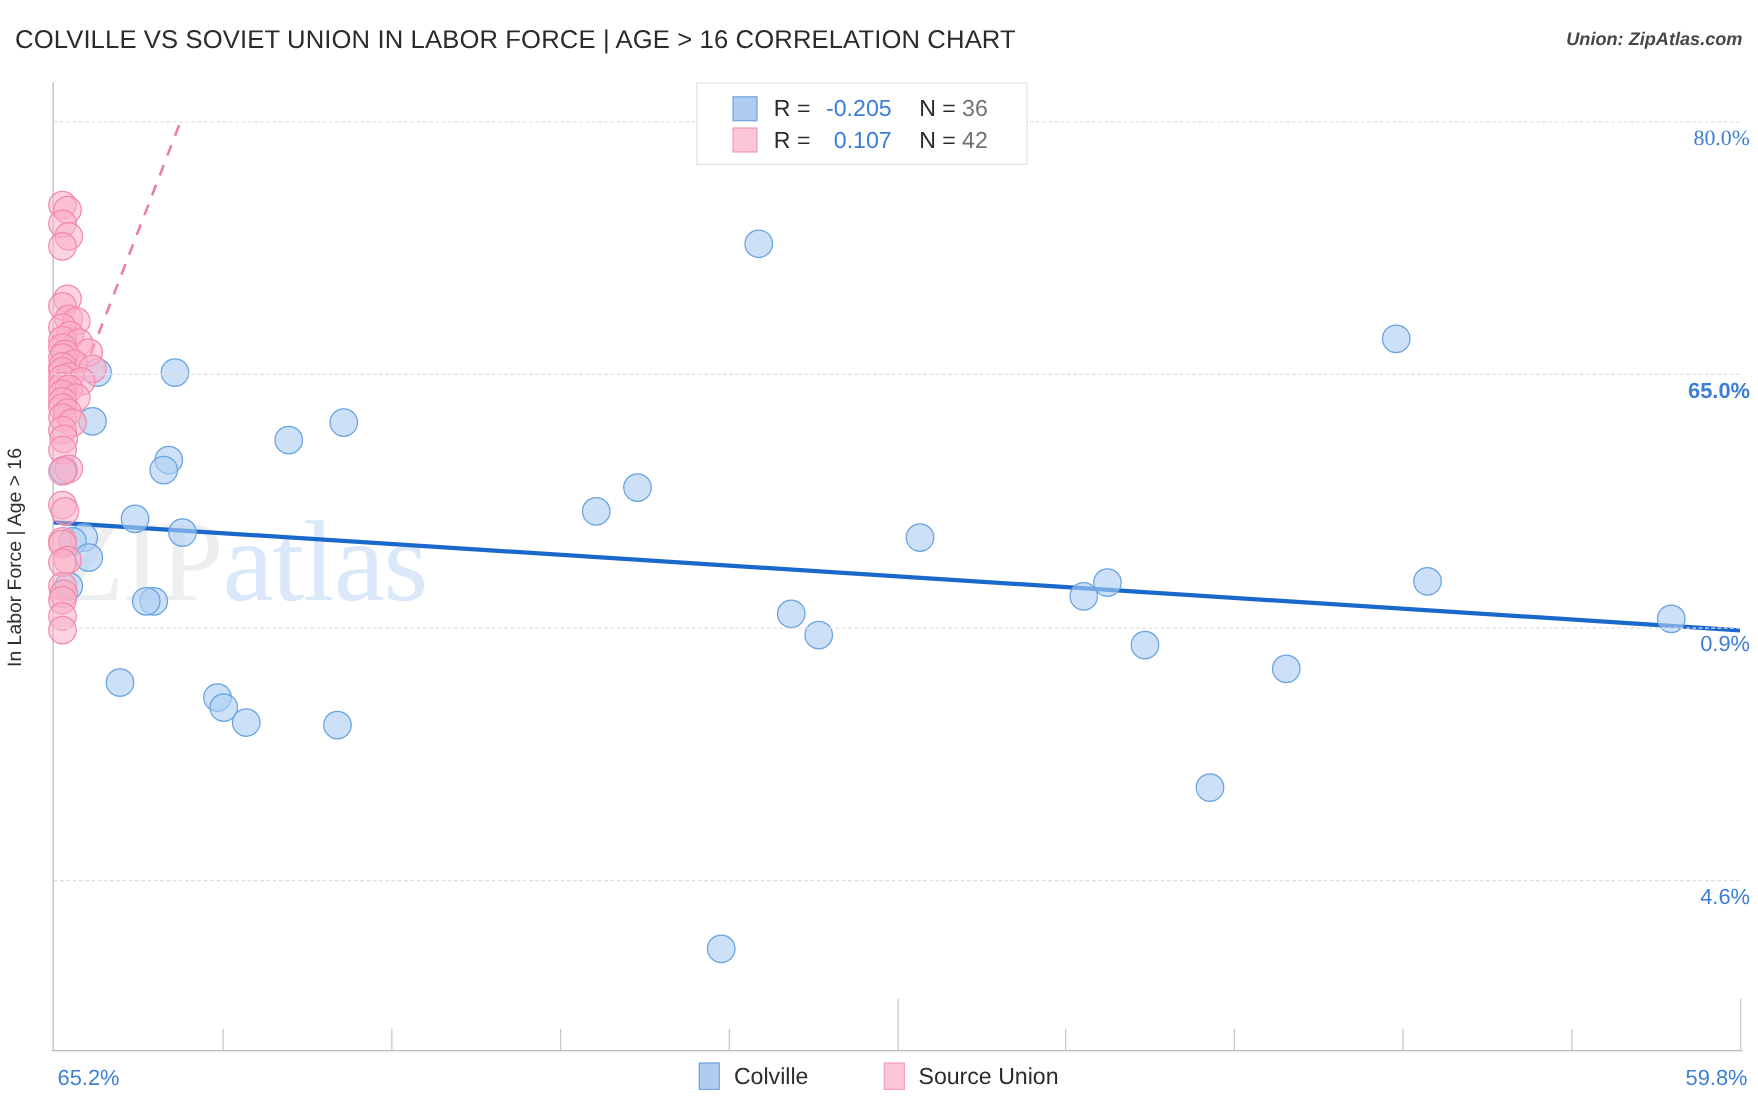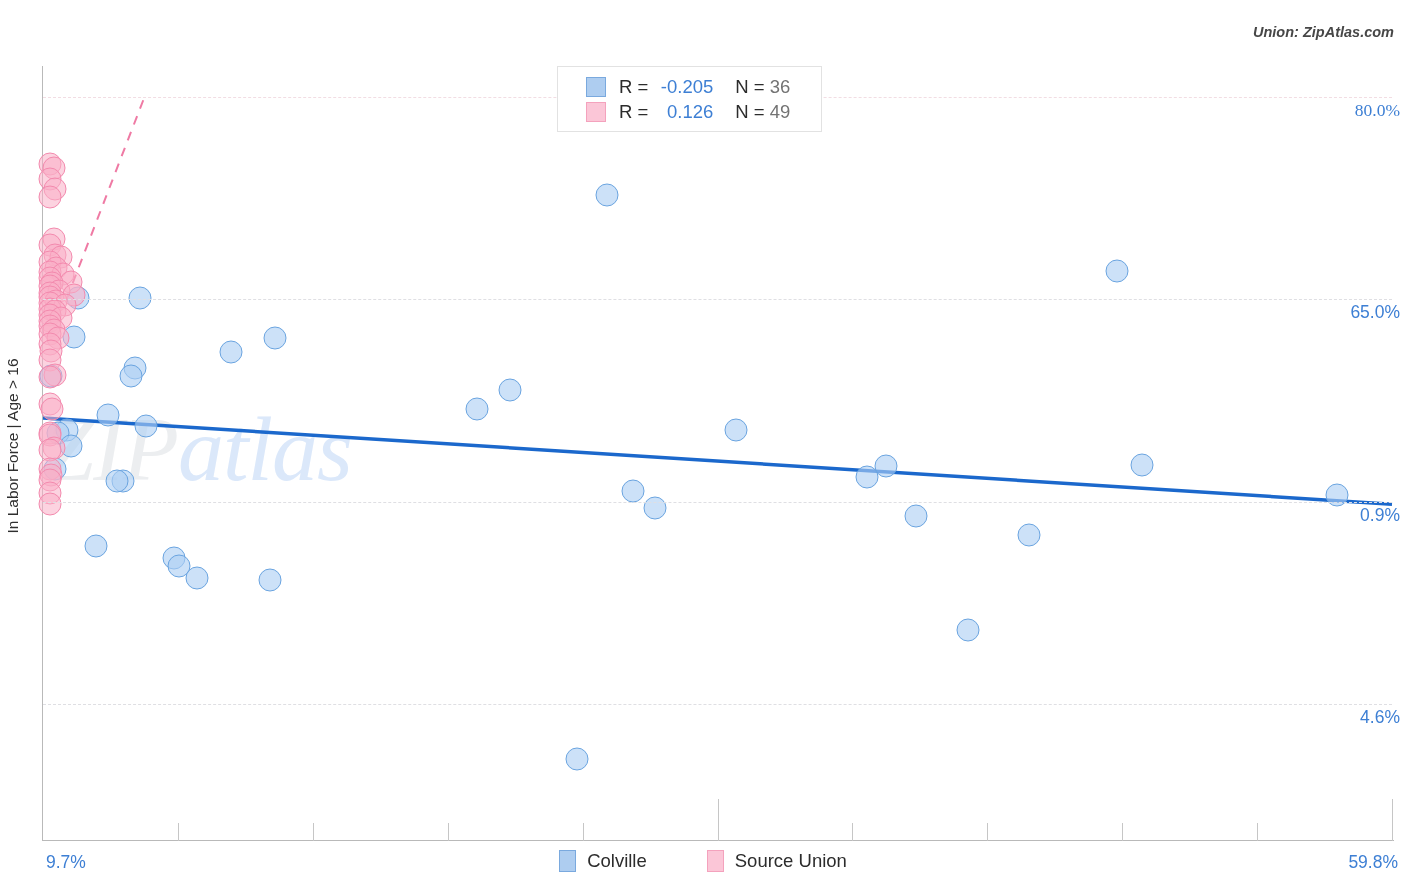--- a/index.html
+++ b/index.html
@@ -199,29 +199,30 @@
     box-sizing: border-box;
   }
   .series-item .sw2.blue { background: #aecdf0; border: 1px solid #7aa9de; }
   .series-item .sw2.pink { background: #fbc6d7; border: 1px solid #f4a2bd; }
 </style>
 </head>
 <body>
 
 <div id="chart-root">
 
+  <div class="chart-title">COLVILLE VS SOVIET UNION IN LABOR FORCE | AGE &gt; 16 CORRELATION CHART</div>
   <div class="chart-source">Union: ZipAtlas.com</div>
 
   <div class="yaxis-title">In Labor Force | Age &gt; 16</div>
 
   <div class="axis-left"></div>
   <div class="axis-bottom"></div>
 
   <div class="plot" id="plot">
-    <div class="watermark" style="left:0;top:330px;font-style:italic;">
+    <div class="watermark" style="left:0;top:330px;">
       <span class="zip">ZIP</span><span class="atls">atlas</span>
     </div>
     <svg class="trend-svg" id="trend-svg" viewBox="0 0 1349 774" width="1349" height="774">
         <line x1="0" y1="351.9407665505226" x2="1349" y2="438.2404181184669" stroke="#1b68cc" stroke-width="3.4"></line>
         <line x1="29.678000000000004" y1="217.09756097560967" x2="102.524" y2="28.317073170731646" stroke="#ef7aa4" stroke-width="2" stroke-dasharray="9 8"></line>
       </svg>
   <div class="pt blue" style="left: 35.074px; top: 231.93px; width: 23px; height: 23px;"></div>
       <div class="pt blue" style="left: 97.128px; top: 231.93px; width: 23px; height: 23px;"></div>
       <div class="pt blue" style="left: 31.027px; top: 271.035px; width: 23px; height: 23px;"></div>
       <div class="pt blue" style="left: 187.511px; top: 285.868px; width: 23px; height: 23px;"></div>
@@ -309,54 +310,54 @@
     </div>
 
   <div id="gridlines-layer">
       <div class="gridline pinkish" style="position: absolute; left: 43px; top: 97.0139px; width: 1349px;"></div>
       <div class="gridline" style="position: absolute; left: 43px; top: 299.279px; width: 1349px;"></div>
       <div class="gridline" style="position: absolute; left: 43px; top: 501.544px; width: 1349px;"></div>
       <div class="gridline" style="position: absolute; left: 43px; top: 703.808px; width: 1349px;"></div>
     </div>
   <div id="yticks-layer">
       <div class="ytick-label" style="top: 100.014px; font-family: Liberation Serif, serif;">80.0%</div>
-      <div class="ytick-label" style="top: 302.279px;">65.0%</div>
+      <div class="ytick-label" style="top: 302.279px; font-weight: bold;">65.0%</div>
       <div class="ytick-label" style="top: 504.544px;">0.9%</div>
       <div class="ytick-label" style="top: 706.808px;">4.6%</div>
     </div>
   <div id="xticks-layer">
       <div class="xtick minor" style="position: absolute; left: 177.9px; top: 823px; height: 18px; width: 1px; background: rgb(198, 198, 198);"></div>
       <div class="xtick minor" style="position: absolute; left: 312.8px; top: 823px; height: 18px; width: 1px; background: rgb(198, 198, 198);"></div>
       <div class="xtick minor" style="position: absolute; left: 447.7px; top: 823px; height: 18px; width: 1px; background: rgb(198, 198, 198);"></div>
       <div class="xtick minor" style="position: absolute; left: 582.6px; top: 823px; height: 18px; width: 1px; background: rgb(198, 198, 198);"></div>
       <div class="xtick major" style="position: absolute; left: 717.5px; top: 799px; height: 42px; width: 1px; background: rgb(198, 198, 198);"></div>
       <div class="xtick minor" style="position: absolute; left: 852.4px; top: 823px; height: 18px; width: 1px; background: rgb(198, 198, 198);"></div>
       <div class="xtick minor" style="position: absolute; left: 987.3px; top: 823px; height: 18px; width: 1px; background: rgb(198, 198, 198);"></div>
       <div class="xtick minor" style="position: absolute; left: 1122.2px; top: 823px; height: 18px; width: 1px; background: rgb(198, 198, 198);"></div>
       <div class="xtick minor" style="position: absolute; left: 1257.1px; top: 823px; height: 18px; width: 1px; background: rgb(198, 198, 198);"></div>
       <div class="xtick major" style="position: absolute; left: 1392px; top: 799px; height: 42px; width: 1px; background: rgb(198, 198, 198);"></div>
     </div>
 
-  <div class="xtick-label" style="left:46px;">9.7%</div>
+  <div class="xtick-label" style="left:46px;">65.2%</div>
   <div class="xtick-label" style="right:8px;">59.8%</div>
 
   <div class="stats-box">
     <div class="stats-row">
       <span class="sw blue"></span>
       <span class="lab">R =</span>
       <span class="val">-0.205</span>
       <span class="nlab">N =</span>
       <span class="nval">36</span>
     </div>
     <div class="stats-row">
       <span class="sw pink"></span>
       <span class="lab">R =</span>
-      <span class="val">0.126</span>
+      <span class="val">0.107</span>
       <span class="nlab">N =</span>
-      <span class="nval">49</span>
+      <span class="nval">42</span>
     </div>
   </div>
 
   <div class="series-legend">
     <div class="series-item">
       <span class="sw2 blue"></span>
       <span>Colville</span>
     </div>
     <div class="series-item">
       <span class="sw2 pink"></span>

